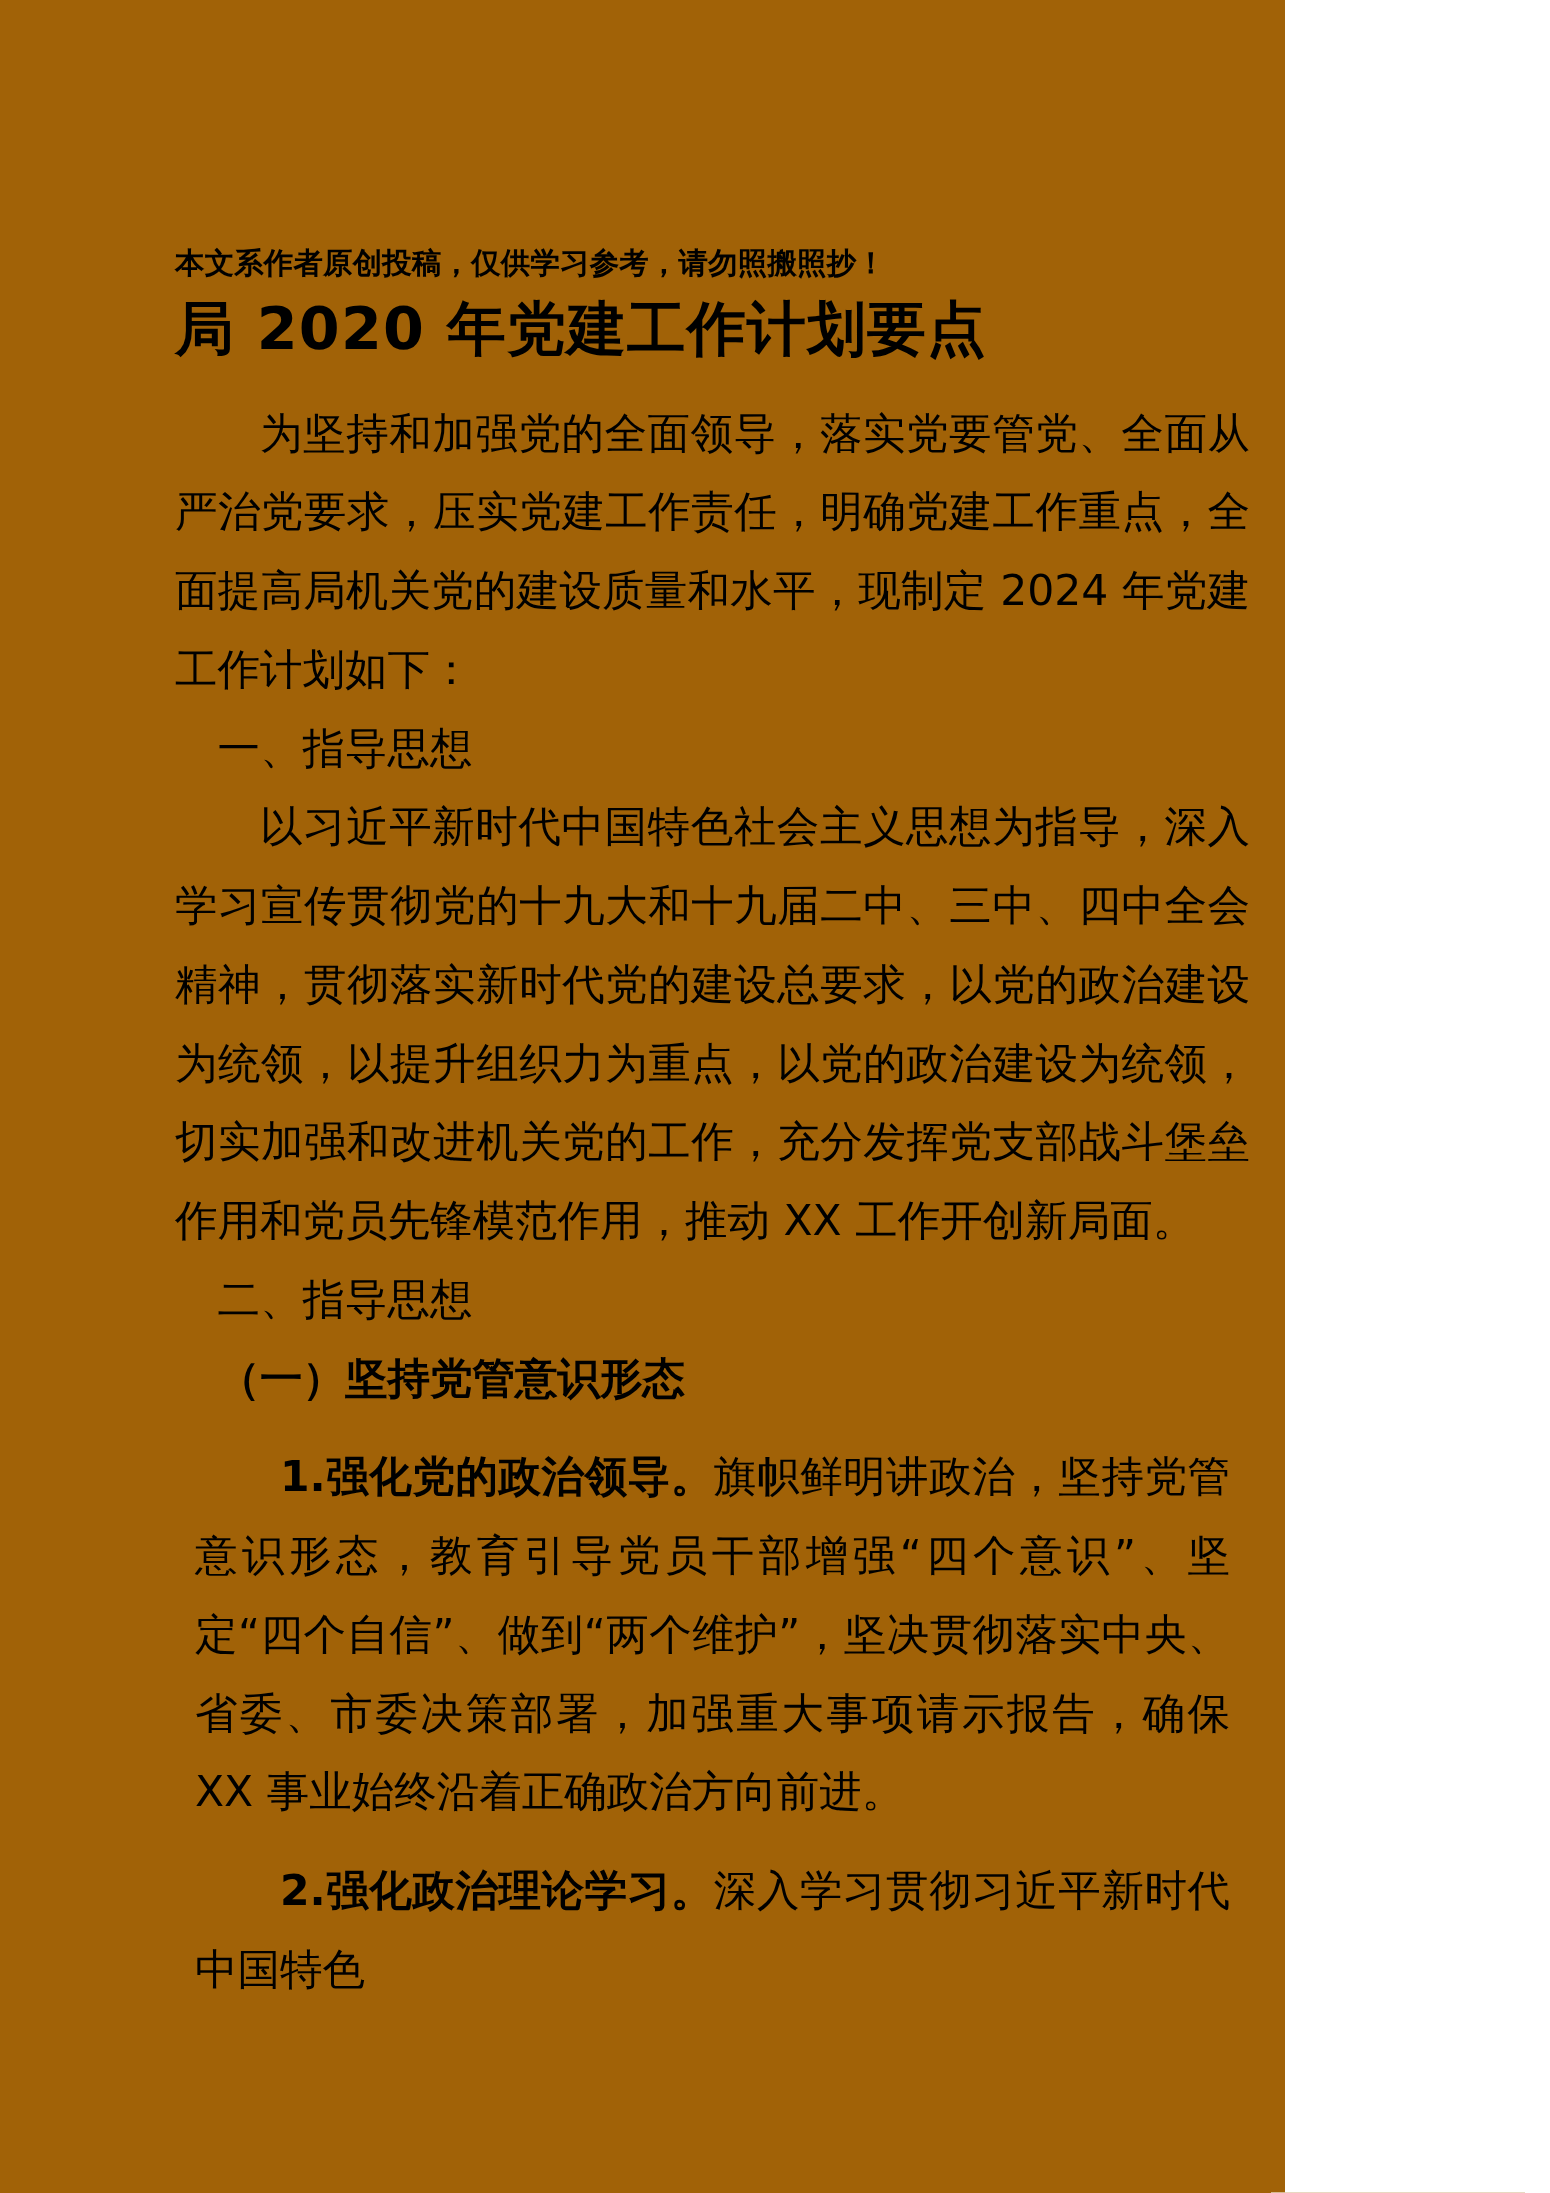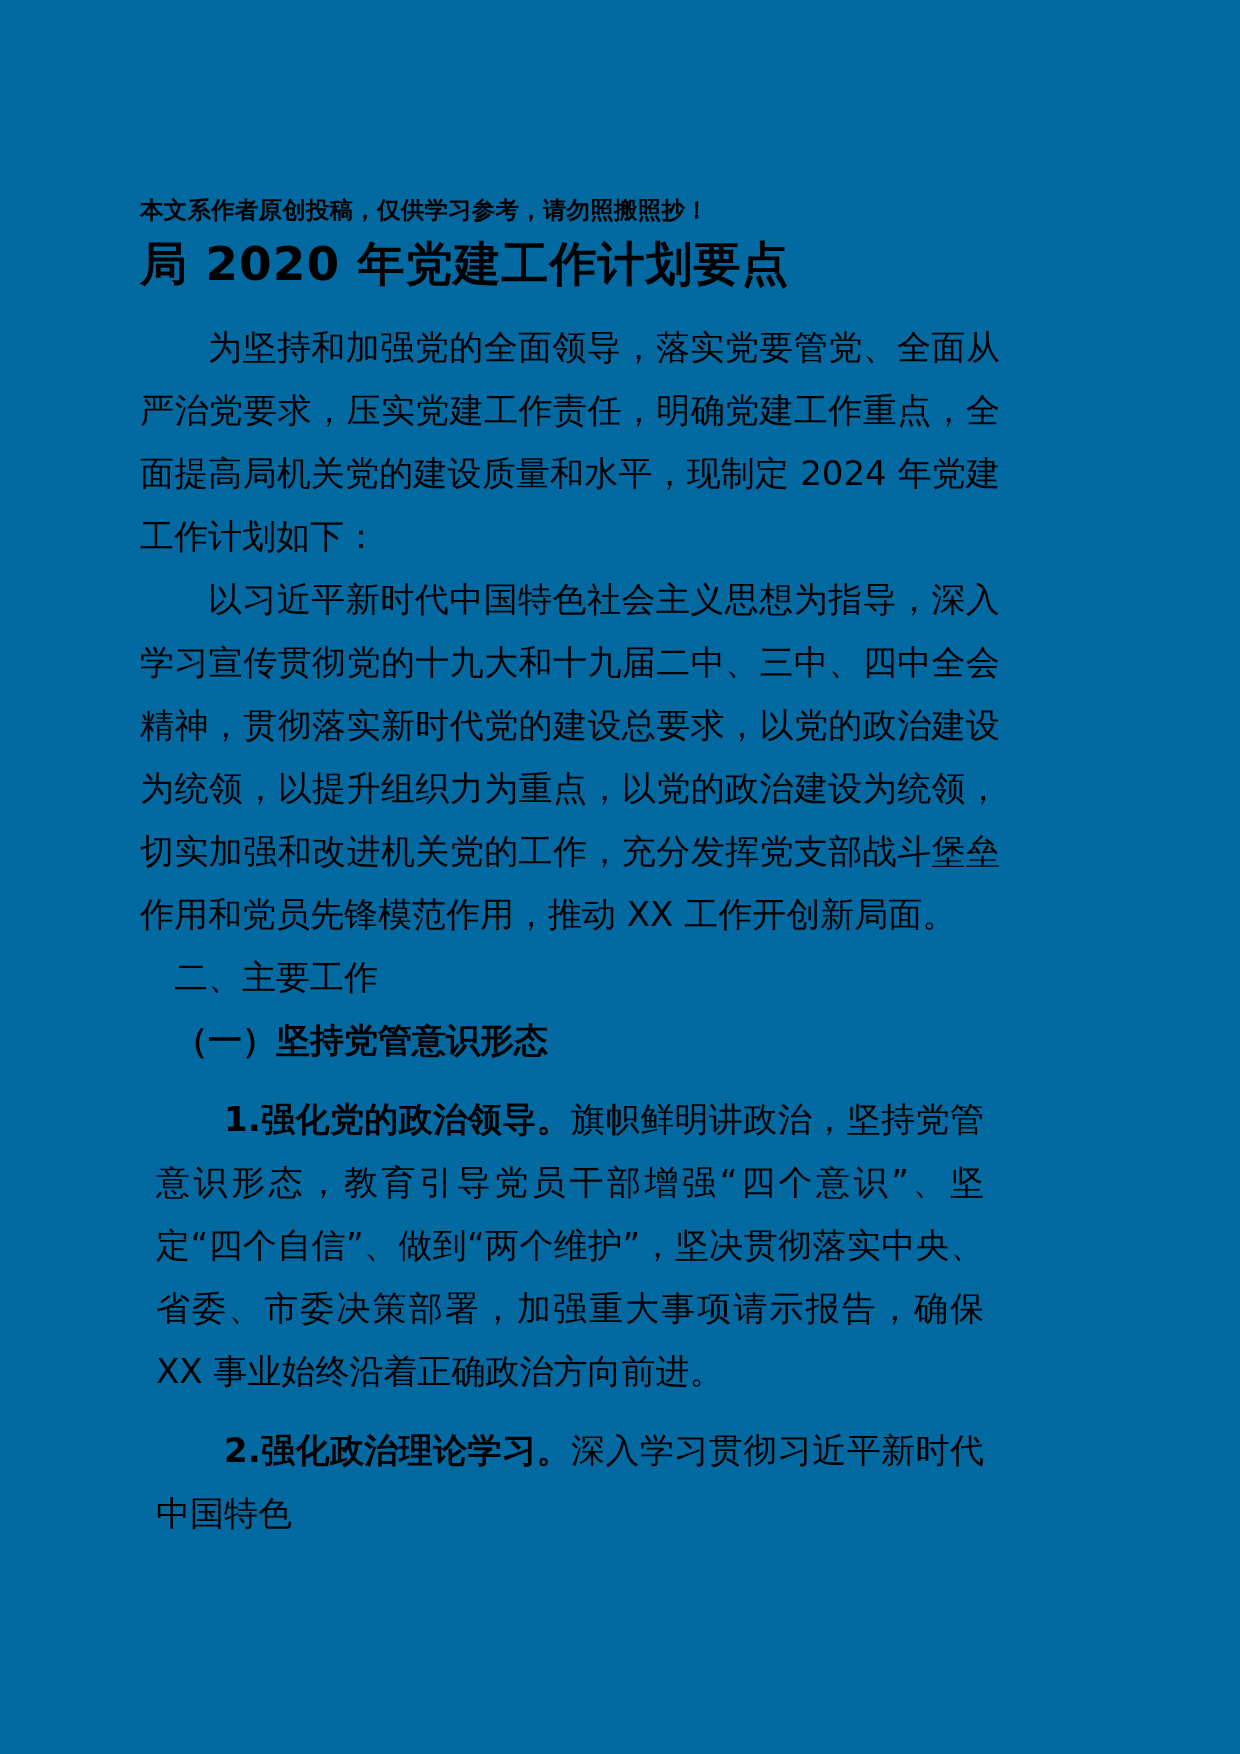--- a/index.html
+++ b/index.html
@@ -10,23 +10,23 @@
   }
   body {
     width: 1240px;
     height: 1754px;
     font-family: "DejaVu Sans", "Liberation Sans", sans-serif;
     color: #000000;
     -webkit-font-smoothing: antialiased;
   }
   .page {
     position: relative;
-    width: 1240px;
+    width: 1028px;
     height: 1754px;
-    background: #0369a1;
+    background: #a16207;
     box-sizing: border-box;
     padding: 196px 140px 0 140px;
   }
   .doc-body {
     width: 860px;
   }
   
   .note {
     font-size: 23.5px;
     line-height: 1.25;
@@ -92,24 +92,25 @@
 
 <div class="page">
   <div class="doc-body">
 
     <div class="note">本文系作者原创投稿，仅供学习参考，请勿照搬照抄！</div>
 
     <div class="doc-title">局 2020 年党建工作计划要点</div>
 
     <p class="para">为坚持和加强党的全面领导，落实党要管党、全面从严治党要求，压实党建工作责任，明确党建工作重点，全面提高局机关党的建设质量和水平，现制定 2024 年党建工作计划如下：</p>
 
+    <p class="heading1">一、指导思想</p>
 
     <p class="para">以习近平新时代中国特色社会主义思想为指导，深入学习宣传贯彻党的十九大和十九届二中、三中、四中全会精神，贯彻落实新时代党的建设总要求，以党的政治建设为统领，以提升组织力为重点，以党的政治建设为统领，切实加强和改进机关党的工作，充分发挥党支部战斗堡垒作用和党员先锋模范作用，推动 XX 工作开创新局面。</p>
 
-    <p class="heading1">二、主要工作</p>
+    <p class="heading1">二、指导思想</p>
 
     <p class="heading2">（一）坚持党管意识形态</p>
 
     <p class="para-lead"><span class="lead">1.强化党的政治领导。</span><span>旗帜鲜明讲政治，坚持党管意识形态，教育引导党员干部增强“四个意识”、坚定“四个自信”、做到“两个维护”，坚决贯彻落实中央、省委、市委决策部署，加强重大事项请示报告，确保 XX 事业始终沿着正确政治方向前进。</span></p>
 
     <p class="para-lead"><span class="lead">2.强化政治理论学习。</span><span>深入学习贯彻习近平新时代中国特色</span></p>
 
   </div>
 </div>
 

